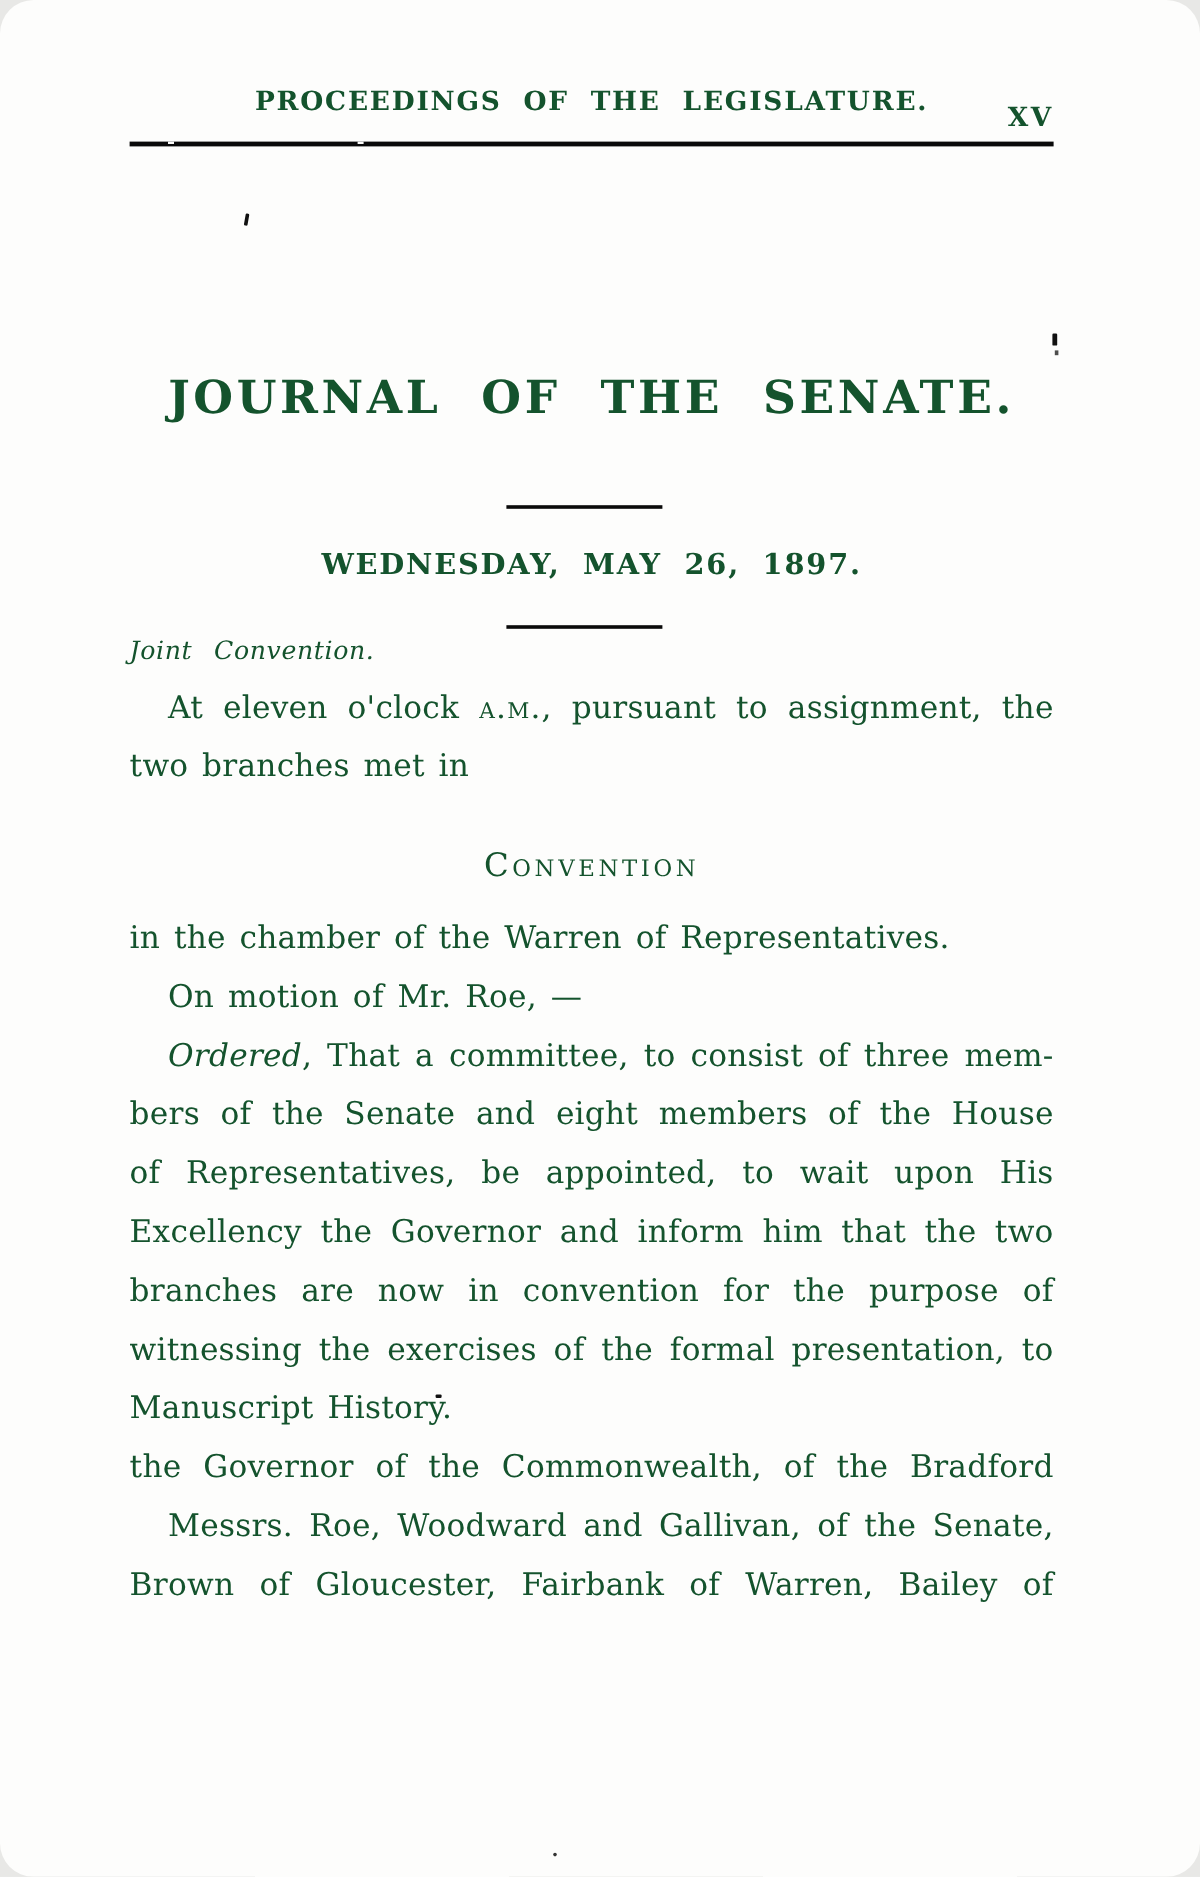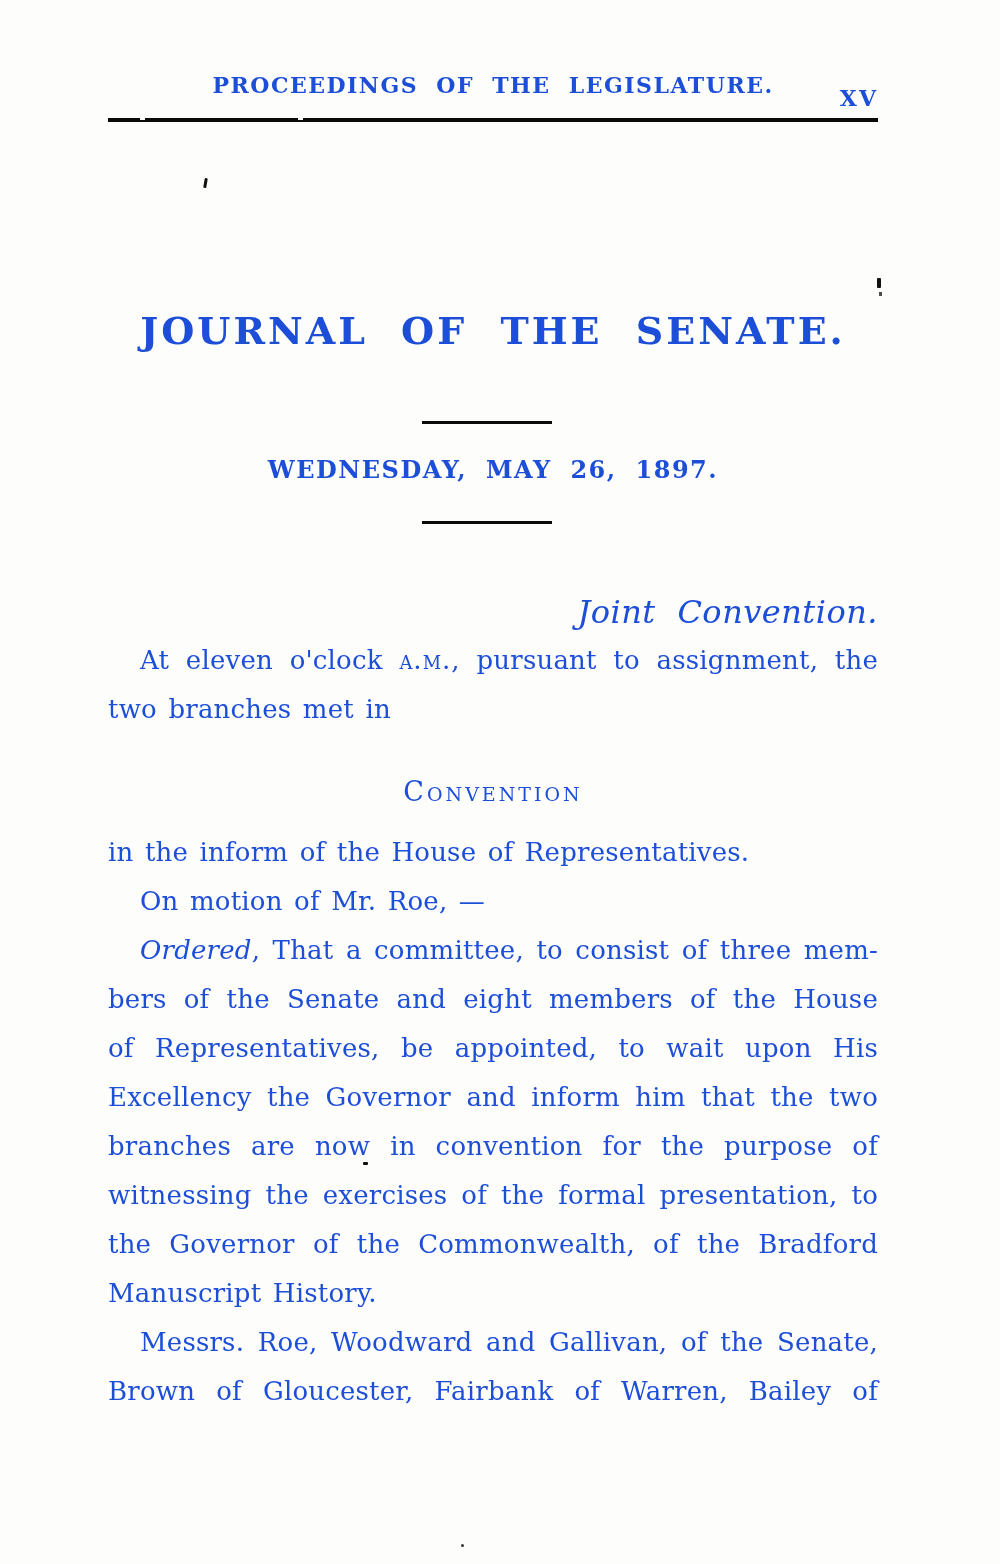--- a/index.html
+++ b/index.html
@@ -6,25 +6,26 @@
     margin: 0;
     padding: 0;
     background: #e8e8e6;
   }
   .page {
     position: relative;
     width: 1000px;
     height: 1564px;
     margin: 0 auto;
     background: #fdfdfc;
-    color: #1d4ed8;
+    color: #14532d;
     font-family: "DejaVu Serif", "Liberation Serif", serif;
     box-sizing: border-box;
     padding: 0 122px 0 108px;
     overflow: hidden;
+    border-radius: 28px;
   }
 
   
   .running-header {
     position: relative;
     margin-top: 70px;
     height: 30px;
     line-height: 30px;
   }
   .running-title {
@@ -84,24 +85,23 @@
     margin-top: 31px;
     text-align: center;
     font-size: 24px;
     font-weight: 700;
     line-height: 30px;
     letter-spacing: 1.5px;
     word-spacing: 9px;
   }
 
   .section-heading {
-    margin-top: 70px;
-    text-align: right;
+    text-align: left;
     font-style: italic;
-    font-size: 32px;
+    font-size: 21px;
     line-height: 36px;
     letter-spacing: 0.5px;
     word-spacing: 11px;
   }
 
   
   .body-text {
     margin-top: 6px;
     font-size: 26px;
     letter-spacing: 0.2px;
@@ -162,30 +162,30 @@
   <div class="date-heading">WEDNESDAY, MAY 26, 1897.</div>
 
   <div class="small-rule rule-below-date"></div>
 
   <div class="section-heading">Joint Convention.</div>
 
   <div class="body-text">
       <div class="text-line justify indent"><span>At eleven o'clock </span><span class="smallcaps">a.m.</span><span>, pursuant to assignment, the</span></div>
       <div class="text-line"><span>two branches met in</span></div>
       <div class="convention-heading">Convention</div>
-      <div class="text-line"><span>in the inform of the House of Representatives.</span></div>
+      <div class="text-line"><span>in the chamber of the Warren of Representatives.</span></div>
       <div class="text-line indent"><span>On motion of Mr. Roe, —</span></div>
       <div class="text-line justify indent"><span class="italic">Ordered</span><span>, That a committee, to consist of three mem-</span></div>
       <div class="text-line justify"><span>bers of the Senate and eight members of the House</span></div>
       <div class="text-line justify"><span>of Representatives, be appointed, to wait upon His</span></div>
       <div class="text-line justify"><span>Excellency the Governor and inform him that the two</span></div>
       <div class="text-line justify"><span>branches are now in convention for the purpose of</span></div>
       <div class="text-line justify"><span>witnessing the exercises of the formal presentation, to</span></div>
+      <div class="text-line"><span>Manuscript History.</span></div>
       <div class="text-line justify"><span>the Governor of the Commonwealth, of the Bradford</span></div>
-      <div class="text-line"><span>Manuscript History.</span></div>
       <div class="text-line justify indent"><span>Messrs. Roe, Woodward and Gallivan, of the Senate,</span></div>
       <div class="text-line justify"><span>Brown of Gloucester, Fairbank of Warren, Bailey of</span></div>
     </div>
 
   <span class="ink ink-a"></span>
   <span class="ink ink-b"></span>
   <span class="ink ink-c"></span>
   <span class="ink ink-d"></span>
   <span class="ink ink-e"></span>
 

